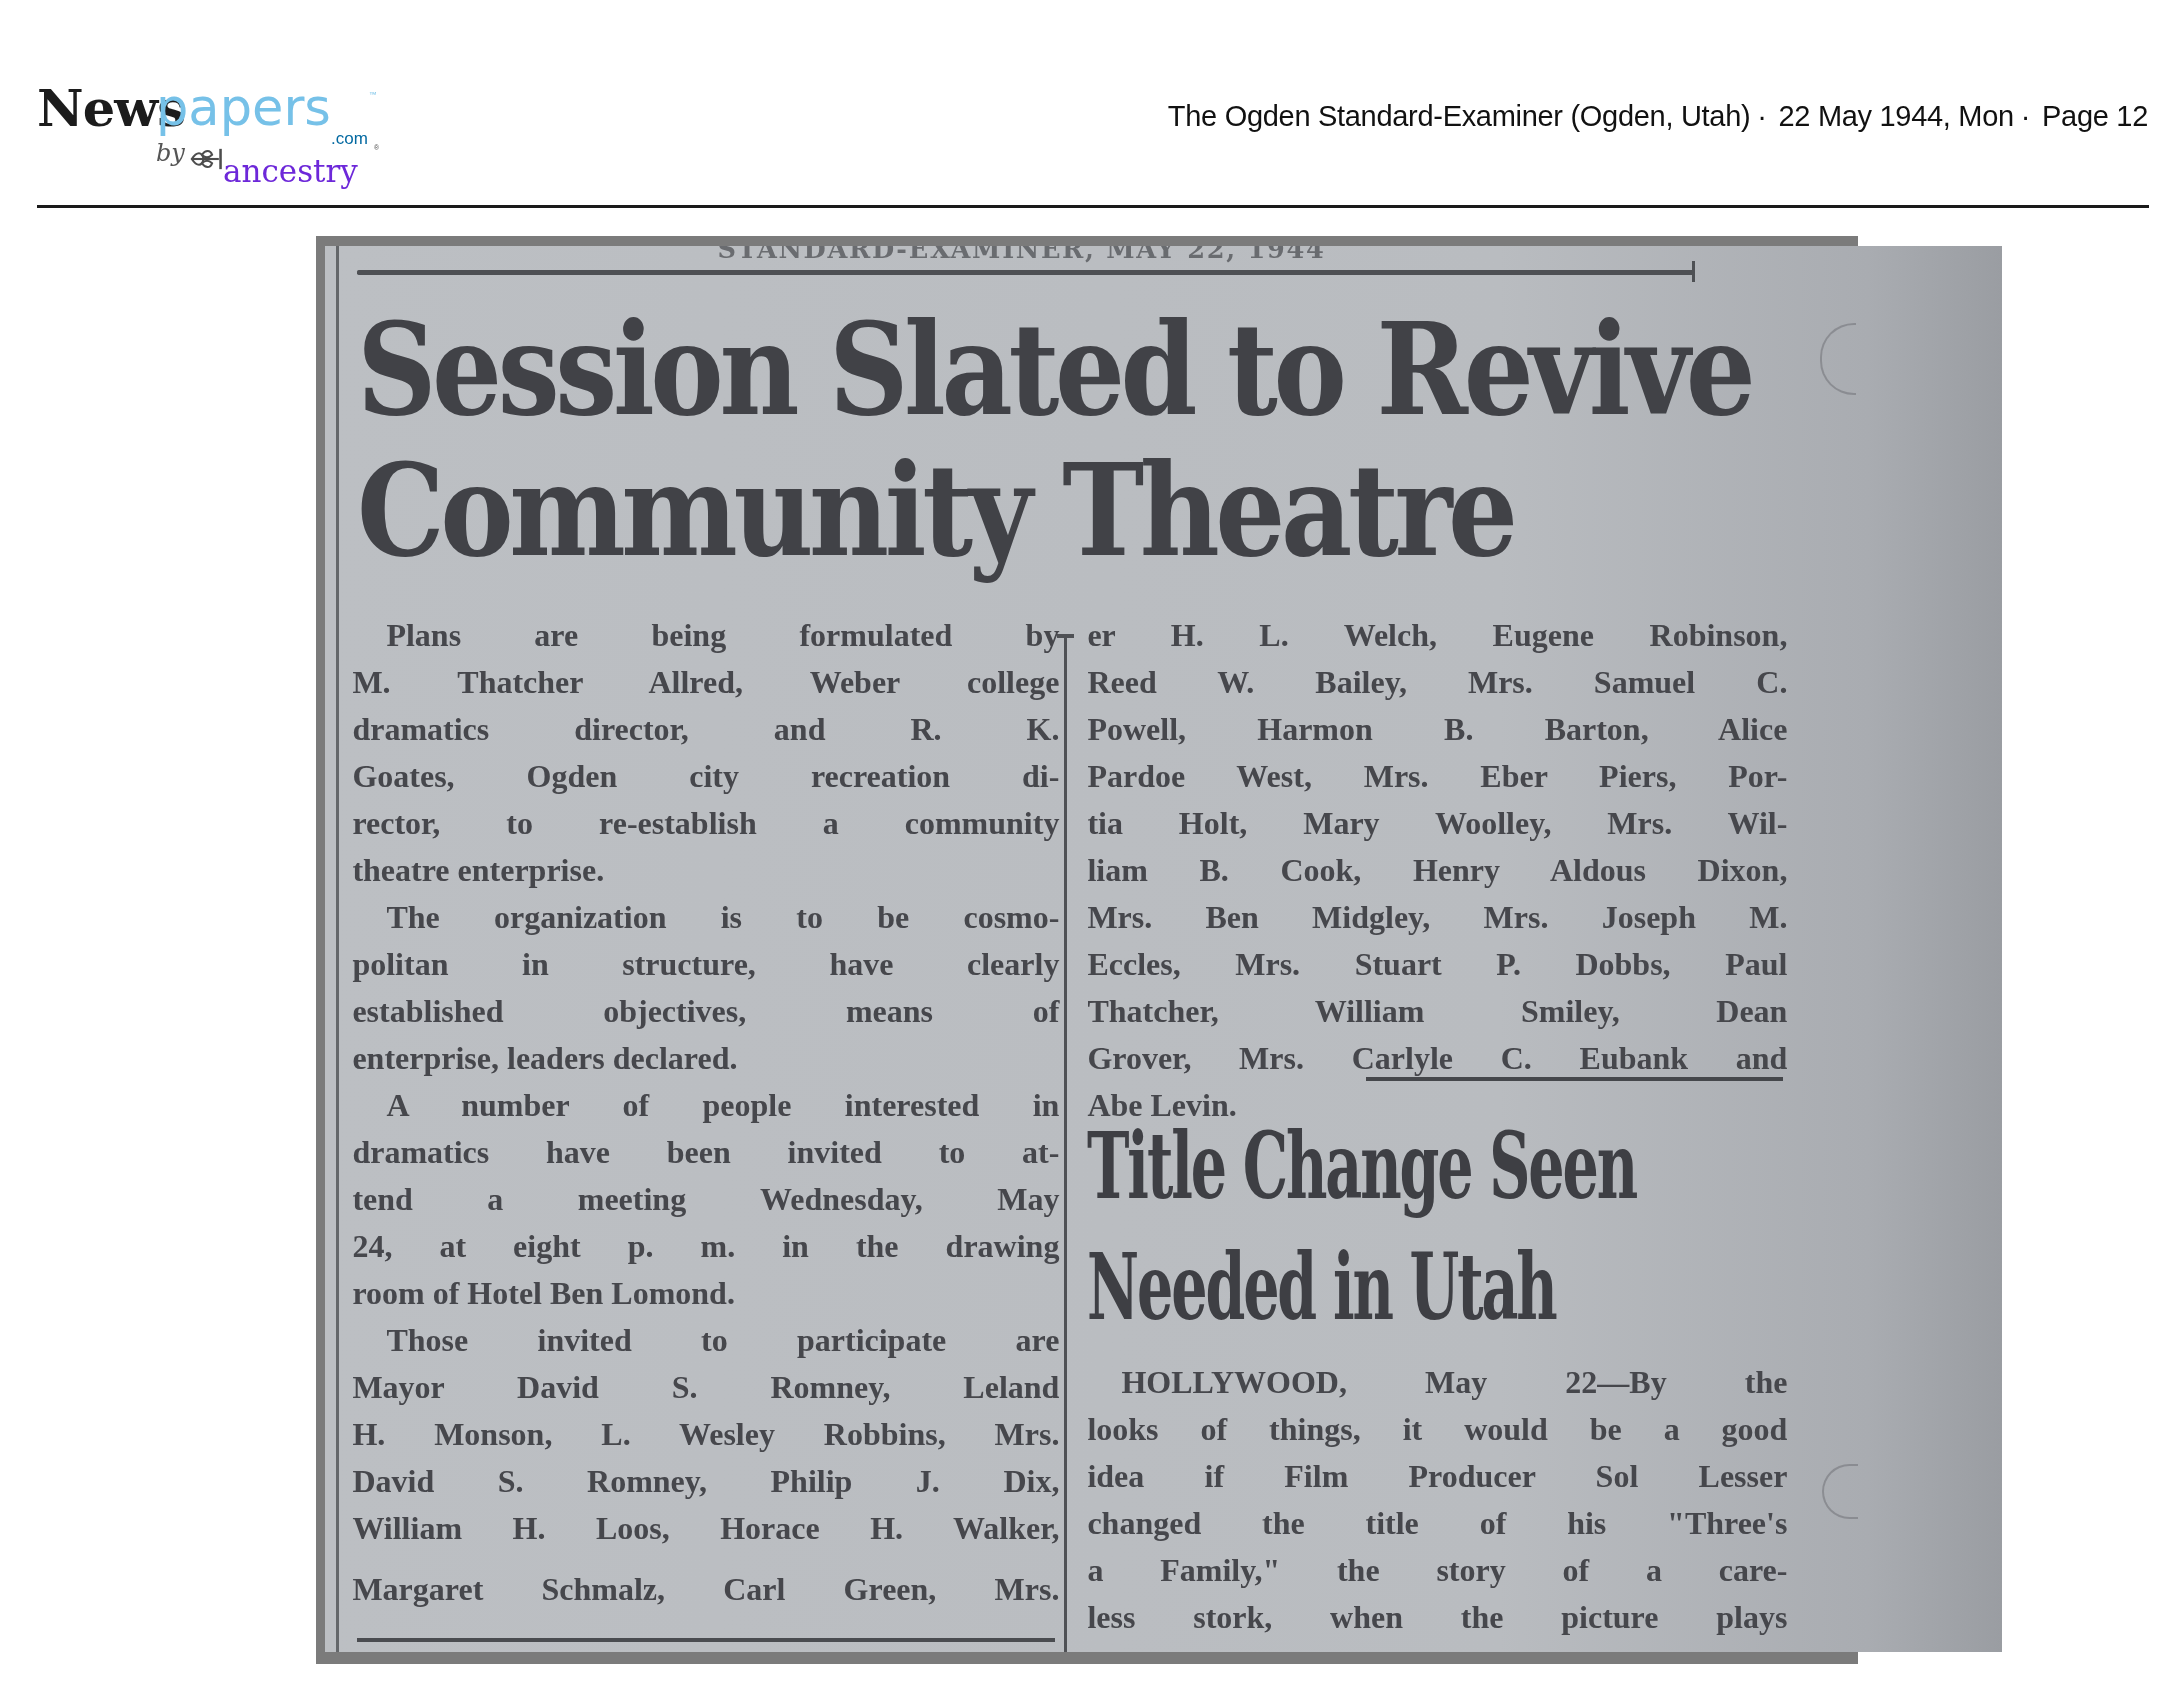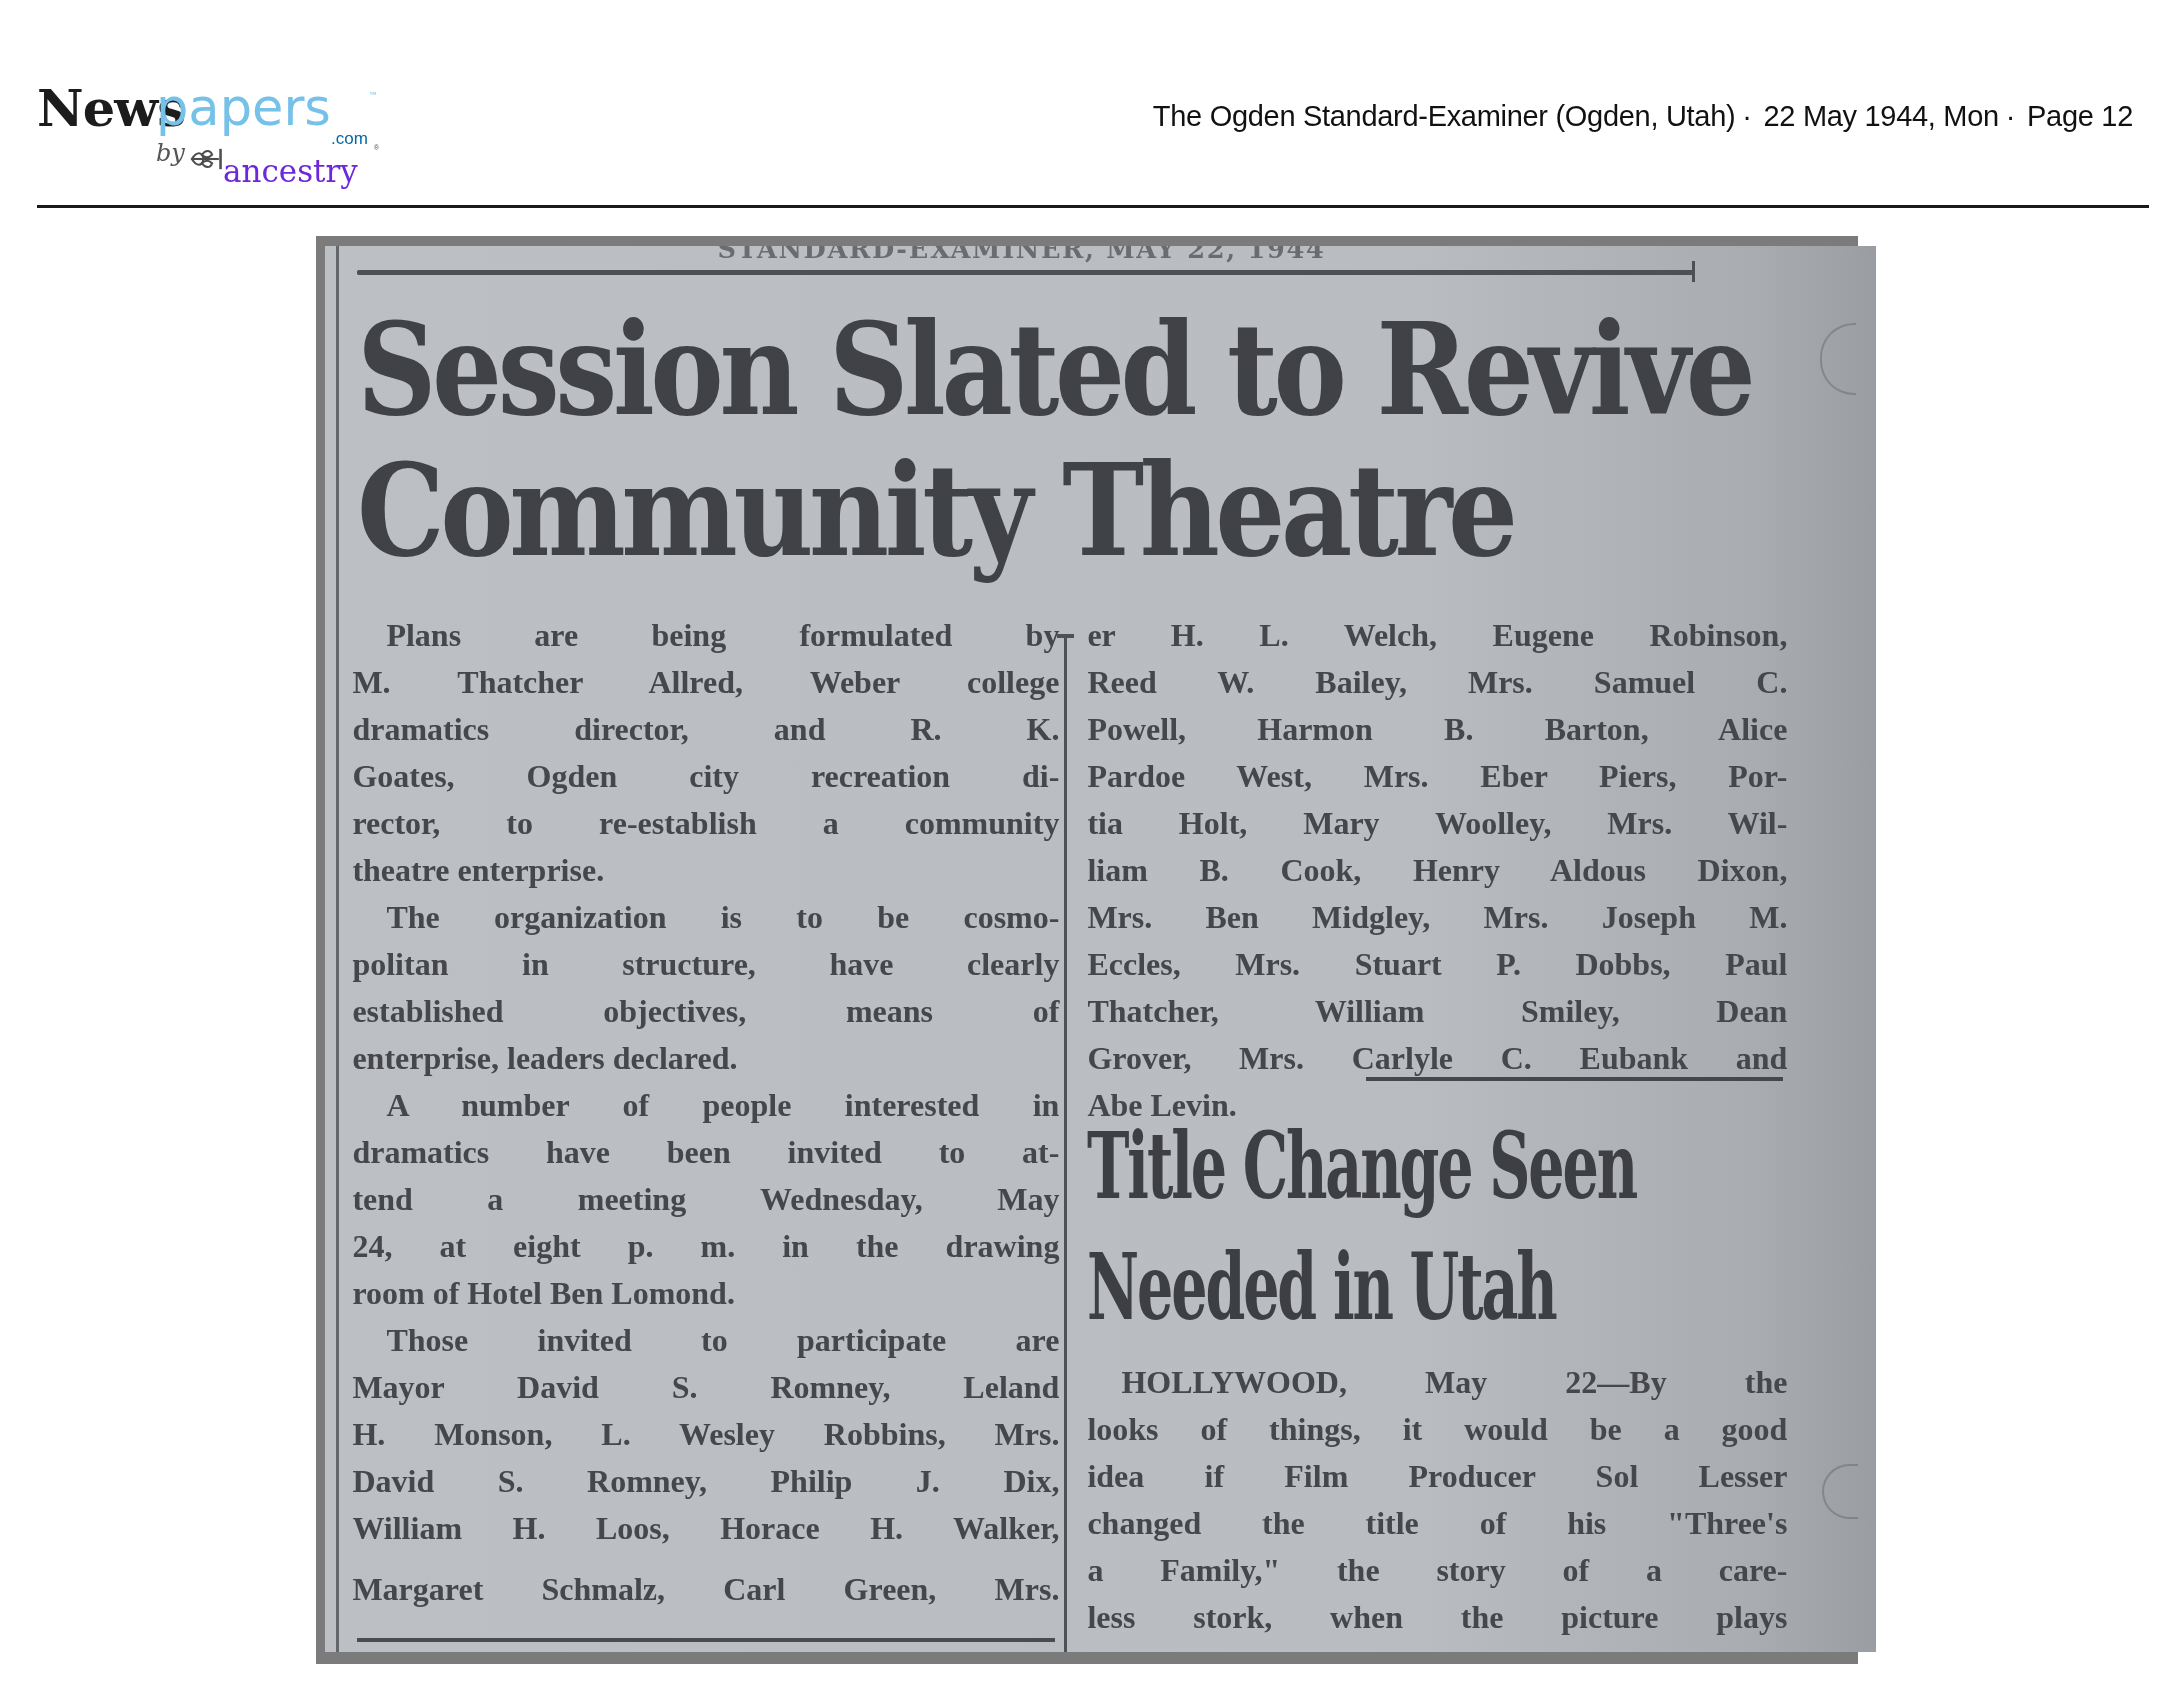--- a/index.html
+++ b/index.html
@@ -9,29 +9,29 @@
   .logo { position: absolute; left: 37px; top: 78px; width: 341px; height: 101px; }
   .logo-news { position: absolute; left: 0; top: 0; font-family: "DejaVu Serif", serif; font-weight: bold; font-size: 51px; color: #1c1c1c; letter-spacing: -0.9px; line-height: 60px; }
   .logo-papers { position: absolute; left: 119px; top: 0; font-family: "DejaVu Sans", sans-serif; font-size: 51px; color: #76c1e8; line-height: 60px; letter-spacing: 0px; }
   .logo-tm { position: absolute; left: 332px; top: 12px; font-size: 7.7px; color: #76c1e8; font-family: "Liberation Sans", sans-serif; }
   .logo-com { position: absolute; left: 294px; top: 51px; font-family: "Liberation Sans", sans-serif; font-size: 17px; color: #0369a1; }
   .logo-by { position: absolute; left: 119px; top: 61px; font-family: "DejaVu Serif", serif; font-style: italic; font-size: 24px; color: #555; }
   .logo-leaf { position: absolute; left: 153px; top: 70px; width: 34px; height: 22px; }
   .logo-ancestry { position: absolute; left: 186px; top: 75px; font-family: "DejaVu Serif", serif; font-size: 31px; color: #6d28d9; letter-spacing: 0px; text-align: right; }
   .logo-reg { position: absolute; left: 337px; top: 66px; font-size: 6.8px; color: #4d4d4d; }
 
-  .citation { position: absolute; right: 37px; top: 100px; font-family: "Liberation Sans", sans-serif; font-size: 29px; color: #111; white-space: nowrap; letter-spacing: -0.3px; }
+  .citation { position: absolute; right: 22px; top: 100px; font-family: "Liberation Sans", sans-serif; font-size: 29px; color: #111; white-space: nowrap; letter-spacing: -0.3px; }
   .citation .sep { display: inline-block; margin: 0 12px 0 6.8px; }
   .header-rule { position: absolute; left: 37px; top: 205px; width: 2112px; height: 2.6px; background: #1a1a1a; }
 
   
   .frame { position: absolute; left: 316px; top: 236px; width: 1542px; height: 1428px; background: #7b7b7b; }
-  .paper { position: absolute; left: 9.4px; top: 10.2px; width: 1523px; height: 1406px;
+  .paper { position: absolute; left: 9.4px; top: 10.2px; width: 1677px; height: 1406px;
            background: linear-gradient(90deg, #bcbfc3 0%, #b9bcc0 70%, #a9acb1 92%, #9a9da2 100%);
-           overflow: hidden; padding-left: 28px; }
+           overflow: hidden; }
   .paper-rule-left { position: absolute; left: 11px; top: 0; width: 2.6px; height: 1406px; background: #55575b; opacity: 0.85; }
   .masthead-ghost { position: absolute; left: 392px; top: -12px; font-family: "DejaVu Serif", serif; font-weight: bold; font-size: 25.6px; color: #4f5155; letter-spacing: 1.7px; opacity: 0.75; white-space: nowrap; }
   .top-rule { position: absolute; left: 32px; top: 24px; width: 1337px; height: 5.1px; background: #4e5054; border-radius: 1.7px; }
   .top-rule-tick { position: absolute; left: 1367px; top: 15.3px; width: 2.6px; height: 20.4px; background: #4e5054; }
 
   .headline1 { position: absolute; left: 32px; top: 53px; font-family: "DejaVu Serif", serif; font-weight: bold; color: #414247;
                font-size: 128px; line-height: 141px; letter-spacing: -5.1px; transform: scaleX(0.86); transform-origin: left top; white-space: nowrap; }
 
   .col { position: absolute; font-family: Liberation Serif, serif; font-weight: bold; color: #46474c; font-size: 32px; line-height: 47px; }
   .col p { margin: 0; text-align: justify; text-align-last: justify; white-space: nowrap; }

